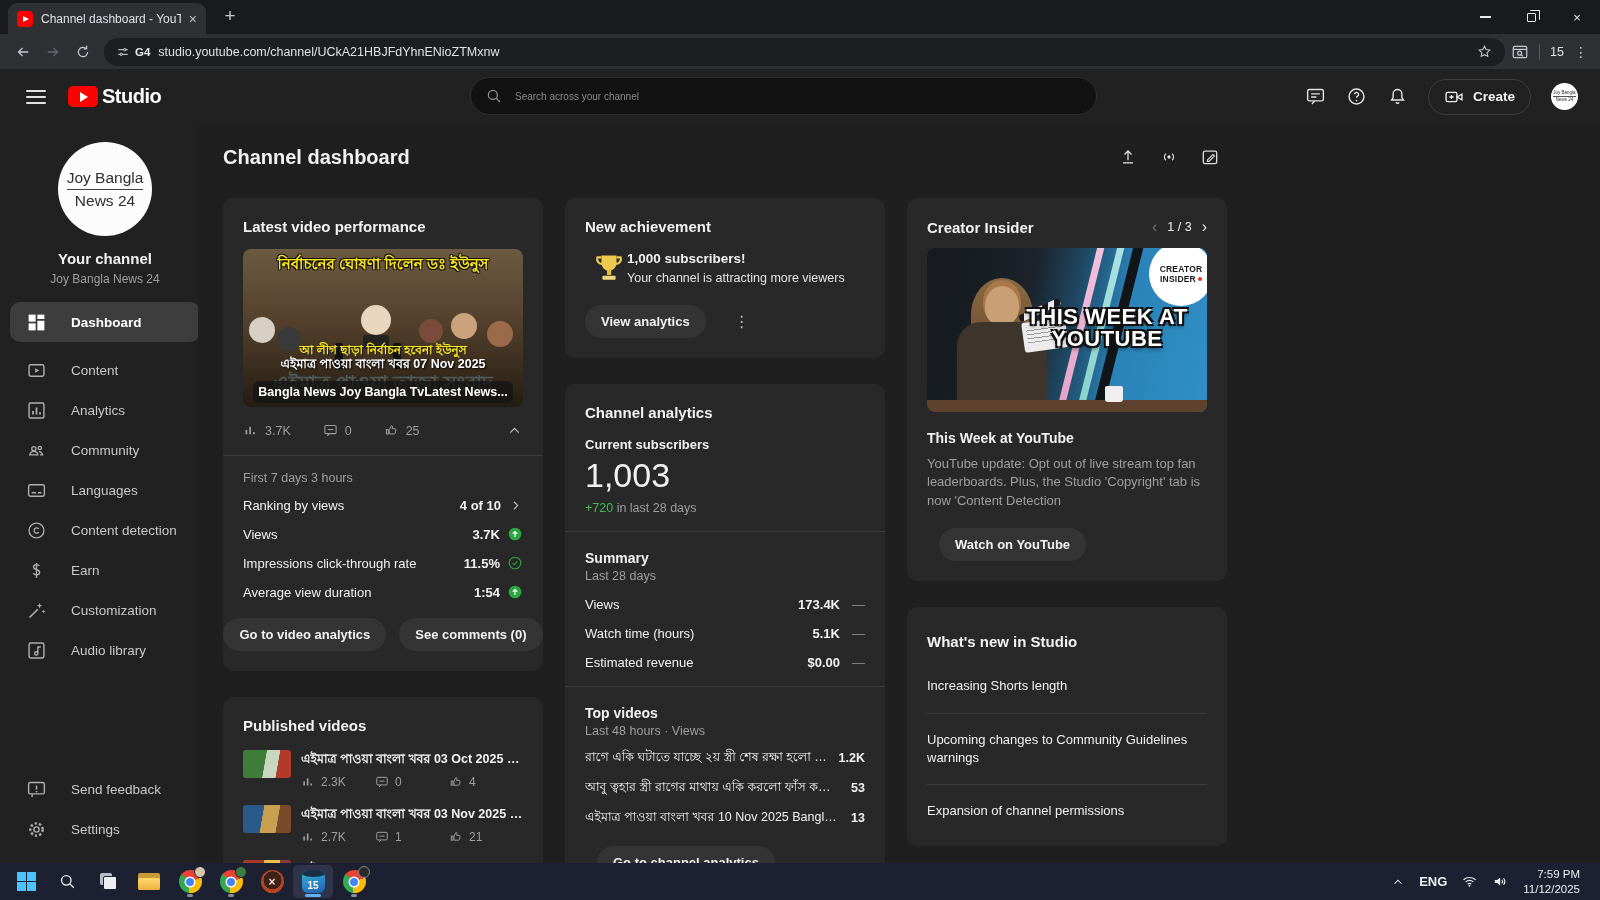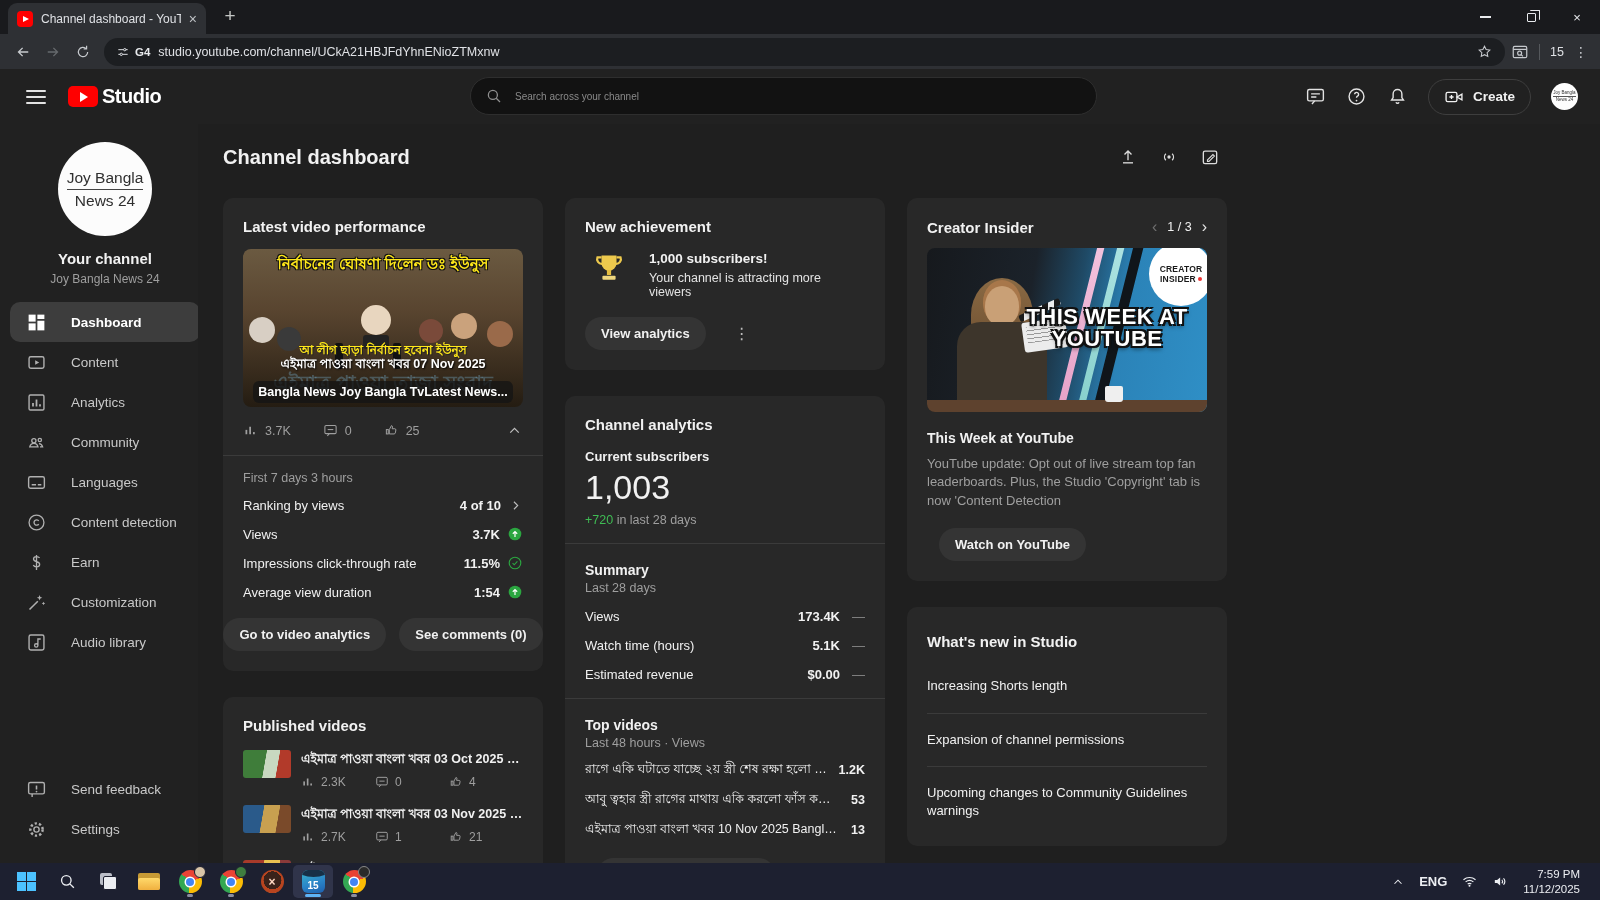--- a/index.html
+++ b/index.html
@@ -52,21 +52,21 @@
   
   .viewport { position:absolute; top:124px; left:0; right:0; height:739px; overflow:hidden; }
   .sidebar { position:absolute; left:0; top:0; width:210px; height:739px; background:#212121; }
   .side-avatar { width:94px; height:94px; border-radius:50%; background:#fcfcfc; margin:18px auto 0; display:flex; flex-direction:column; align-items:center; justify-content:center; color:#2f2f2f; font-size:15.5px; text-align:center; }
   .side-avatar .l1 { border-bottom:1.5px solid #444; padding-bottom:2px; margin-bottom:2px; }
   .side-channel-label { text-align:center; color:#f1f1f1; font-size:15px; font-weight:bold; margin-top:14px; }
   .side-channel-name { text-align:center; color:#9f9f9f; font-size:12px; margin-top:5px; }
   .side-menu { margin-top:16px; }
   .side-item { display:flex; align-items:center; height:40px; padding-left:26px; gap:24px; color:#c9c9c9; font-size:13.5px; }
   .side-item .ic { color:#b0b0b0; }
-  .side-item.active { background:#3d3d3d; border-radius:10px; margin:0 10px; padding-left:16px; color:#fff; font-weight:bold; }
+  .side-item.active { background:#3d3d3d; border-radius:10px; margin:8px 10px; padding-left:16px; color:#fff; font-weight:bold; }
   .side-item.active .ic { color:#fff; }
   .side-footer { position:absolute; bottom:14px; left:0; right:0; }
 
   .content { position:absolute; left:198px; top:0; right:8px; height:739px; background:#1f1f1f; padding:16px 0 0 25px; }
   .content-head { width:1004px; display:flex; align-items:center; justify-content:space-between; }
   .page-title { color:#f1f1f1; font-size:20px; font-weight:bold; }
   .page-actions { display:flex; gap:7px; }
   .action-circle { width:34px; height:34px; border-radius:50%; display:flex; align-items:center; justify-content:center; color:#dcdcdc; }
   .columns { display:flex; gap:22px; margin-top:24px; align-items:flex-start; }
   .col { width:320px; display:flex; flex-direction:column; gap:26px; }
@@ -97,21 +97,21 @@
 
   
   .pv-row { display:flex; gap:10px; margin-top:16px; }
   .pv-thumb { width:48px; height:28px; border-radius:3px; flex:none; }
   .pv-meta { flex:1; min-width:0; }
   .pv-title { color:#f1f1f1; font-size:12.5px; font-weight:bold; white-space:nowrap; overflow:hidden; text-overflow:ellipsis; }
   .pv-stats { display:flex; margin-top:5px; color:#9f9f9f; font-size:12px; }
   .pv-stat { display:flex; align-items:center; gap:6px; width:88px; }
 
   
-  .ach-row { display:flex; gap:22px; margin-top:16px; align-items:flex-start; padding-left:6px; }
+  .ach-row { display:flex; margin-top:16px; align-items:flex-start; padding-left:6px; }
   .ach-head { color:#f1f1f1; font-size:13.5px; font-weight:bold; }
   .ach-sub { color:#e3e3e3; font-size:12.5px; margin-top:5px; }
   .ach-actions { display:flex; align-items:center; gap:28px; margin-top:18px; }
 
   
   .ca-sub-label { color:#f1f1f1; font-size:13px; font-weight:bold; margin-top:16px; }
   .big-num { color:#f1f1f1; font-size:34px; margin-top:4px; }
   .delta-line { font-size:12.5px; margin-top:6px; color:#9f9f9f; }
   .delta-line .pos { color:#3fbc54; }
   .sec-title { color:#f1f1f1; font-size:14px; font-weight:bold; }
@@ -856,22 +856,22 @@
             <div class="ci-video-title">This Week at YouTube</div>
             <div class="ci-desc">YouTube update: Opt out of live stream top fan leaderboards. Plus, the Studio 'Copyright' tab is now 'Content Detection</div>
             <div class="btn-left">
               <span class="pill">Watch on YouTube</span>
             </div>
           </div>
 
           <div class="card">
             <div class="card-title wn-first" style="margin-bottom:10px">What's new in Studio</div>
             <div class="wn-item">Increasing Shorts length</div>
+            <div class="wn-item">Upcoming changes to Community Guidelines warnings</div>
             <div class="wn-item">Expansion of channel permissions</div>
-            <div class="wn-item">Upcoming changes to Community Guidelines warnings</div>
           </div>
         </div>
 
       </div>
     </div>
 
   </div>
 
   <div class="taskbar">
     <div class="tb-slot">

